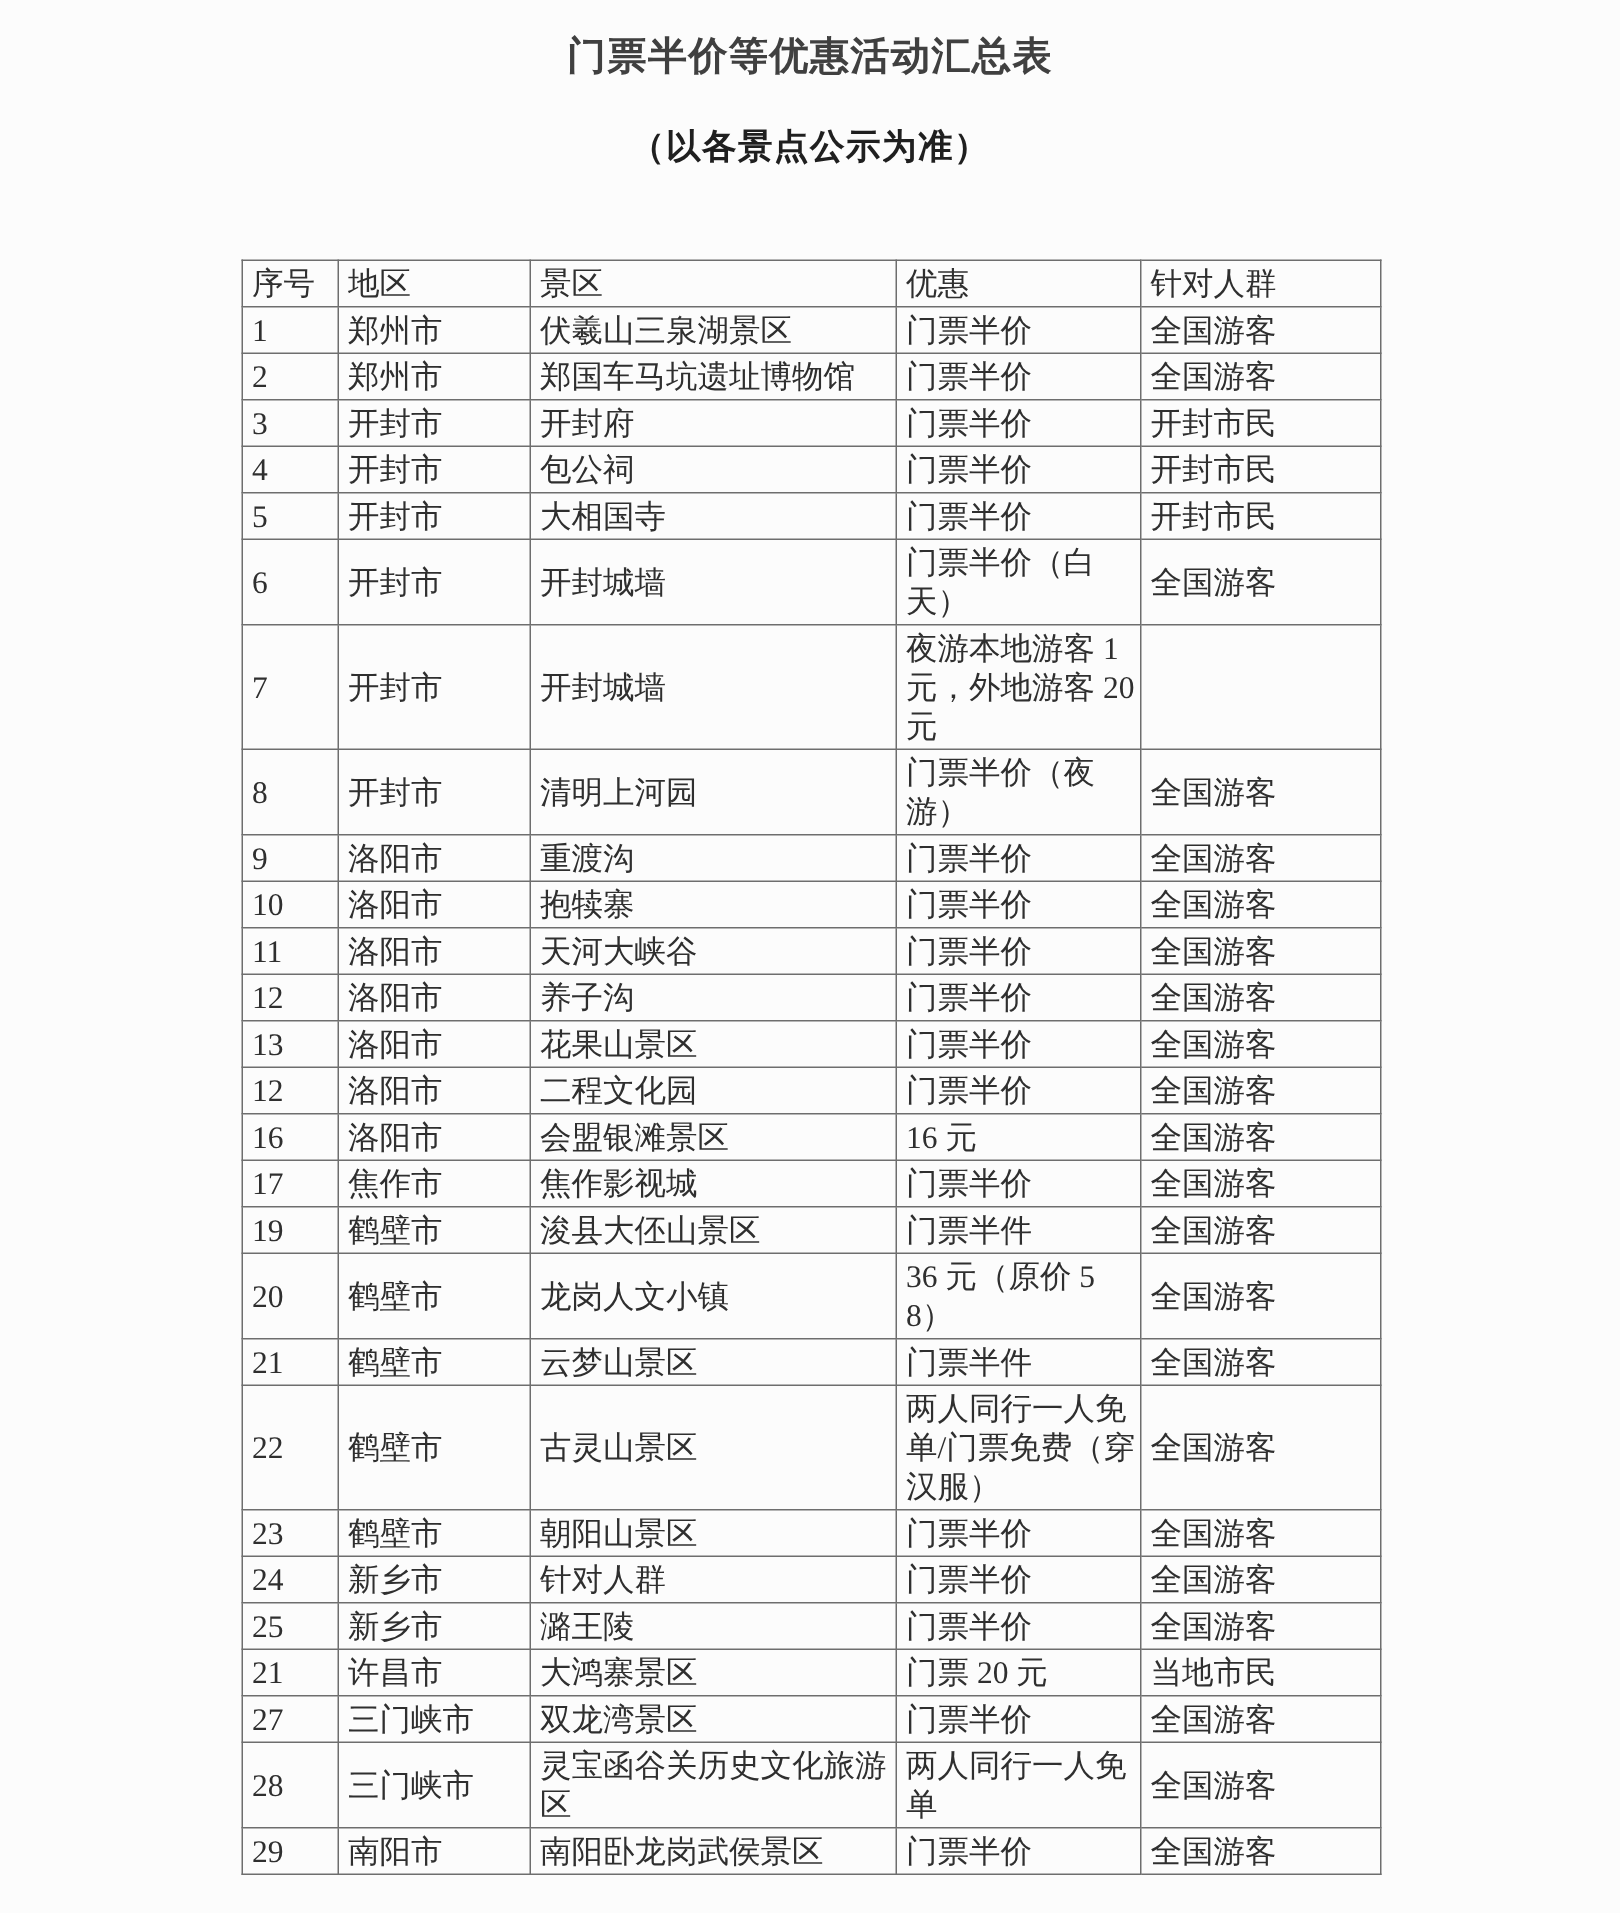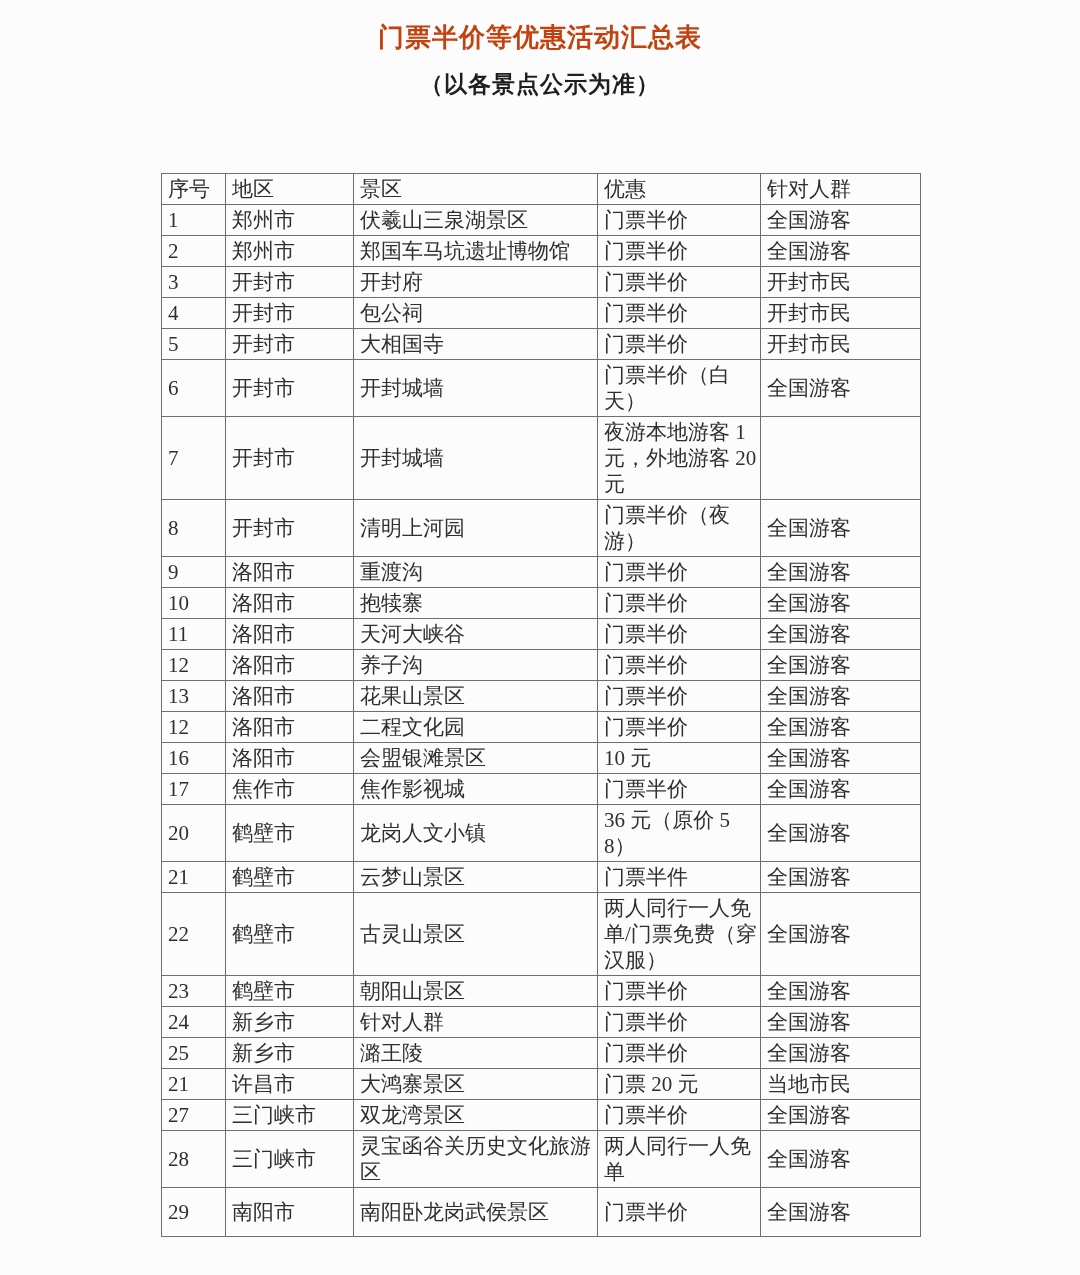--- a/index.html
+++ b/index.html
@@ -13,25 +13,25 @@
   .page {
     position: relative;
     width: 1080px;
     height: 1275px;
   }
   .doc-title {
     padding-top: 20px;
     text-align: center;
     font-size: 26px;
     font-weight: bold;
-    color: #c2410c;
+    color: #404040;
     letter-spacing: 1px;
   }
   .doc-subtitle {
-    margin-top: 14px;
+    margin-top: 27px;
     text-align: center;
     font-size: 23px;
     font-weight: bold;
     color: #1f1f1f;
     letter-spacing: 1px;
   }
   table.discount-table {
     position: absolute;
     top: 173px;
     left: 161px;
@@ -182,28 +182,35 @@
     <td>12</td>
     <td>洛阳市</td>
     <td>二程文化园</td>
     <td>门票半价</td>
     <td>全国游客</td>
   </tr>
         <tr>
     <td>16</td>
     <td>洛阳市</td>
     <td>会盟银滩景区</td>
-    <td>10 元</td>
+    <td>16 元</td>
     <td>全国游客</td>
   </tr>
         <tr>
     <td>17</td>
     <td>焦作市</td>
     <td>焦作影视城</td>
     <td>门票半价</td>
+    <td>全国游客</td>
+  </tr>
+        <tr>
+    <td>19</td>
+    <td>鹤壁市</td>
+    <td>浚县大伾山景区</td>
+    <td>门票半件</td>
     <td>全国游客</td>
   </tr>
         <tr>
     <td>20</td>
     <td>鹤壁市</td>
     <td>龙岗人文小镇</td>
     <td>36 元（原价 58）</td>
     <td>全国游客</td>
   </tr>
         <tr>

